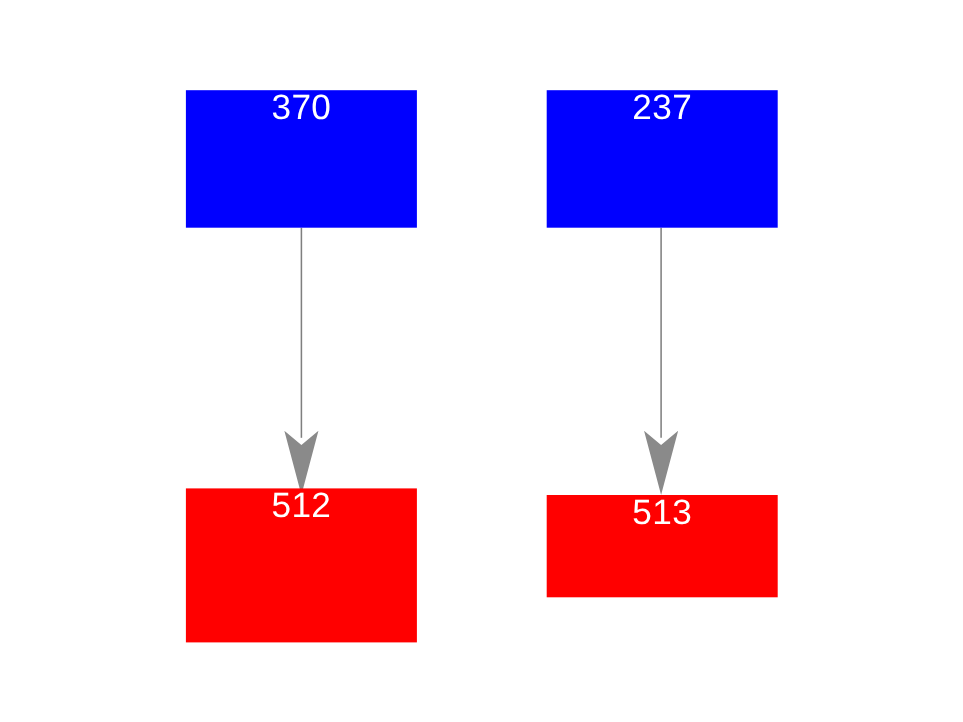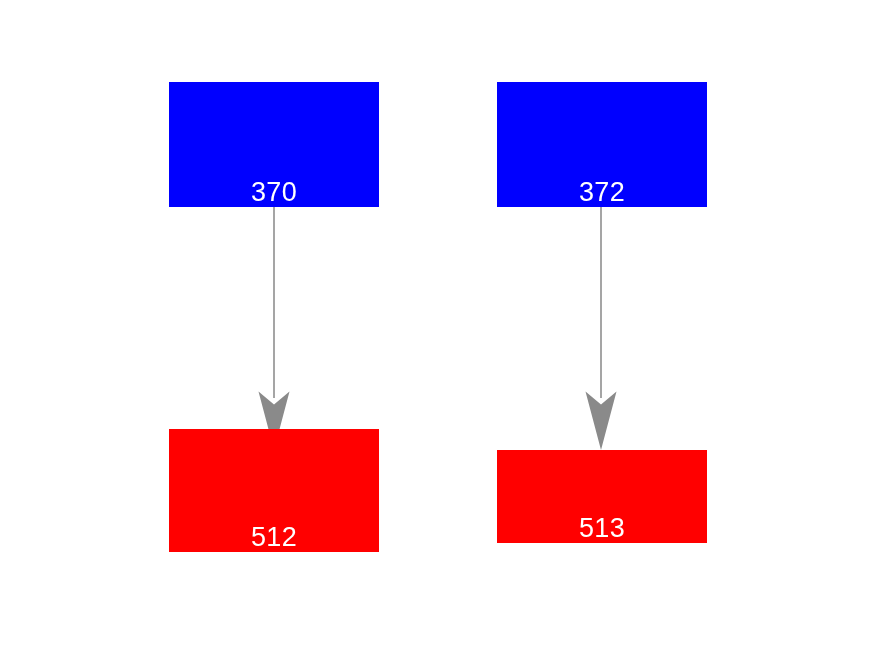--- a/index.html
+++ b/index.html
@@ -21,24 +21,24 @@
     left: 0;
     top: 0;
     width: 875px;
     height: 656px;
     pointer-events: none;
   }
   .node {
     position: absolute;
     box-sizing: border-box;
     display: flex;
-    align-items: flex-end;
+    align-items: flex-start;
     justify-content: center;
     color: #ffffff;
-    font-size: 27px;
+    font-size: 32px;
     line-height: 1;
     font-weight: normal;
     letter-spacing: 0.3px;
     user-select: none;
   }
   .node-label {
     display: block;
     transform: translateY(-1px);
   }
   .node-source {
@@ -64,24 +64,24 @@
       <line x1="601" y1="207" x2="601" y2="398" stroke="#7f7f7f" stroke-width="1.4"></line>
       <path d="M 601 450 L 585.5 391.5 L 601 404.5 L 616.5 391.5 Z" fill="#8a8a8a"></path>
     </g>
   </svg>
 
   <div class="node node-source" style="left:169px; top:82px; width:210px; height:125px;">
     <span class="node-label">370</span>
   </div>
 
   <div class="node node-source" style="left:497px; top:82px; width:210px; height:125px;">
-    <span class="node-label">372</span>
+    <span class="node-label">237</span>
   </div>
 
-  <div class="node node-target" style="left:169px; top:429px; width:210px; height:123px;">
+  <div class="node node-target" style="left:169px; top:444px; width:210px; height:140px;">
     <span class="node-label">512</span>
   </div>
 
   <div class="node node-target" style="left:497px; top:450px; width:210px; height:93px;">
     <span class="node-label">513</span>
   </div>
 
 </div>
 
 </body></html>

